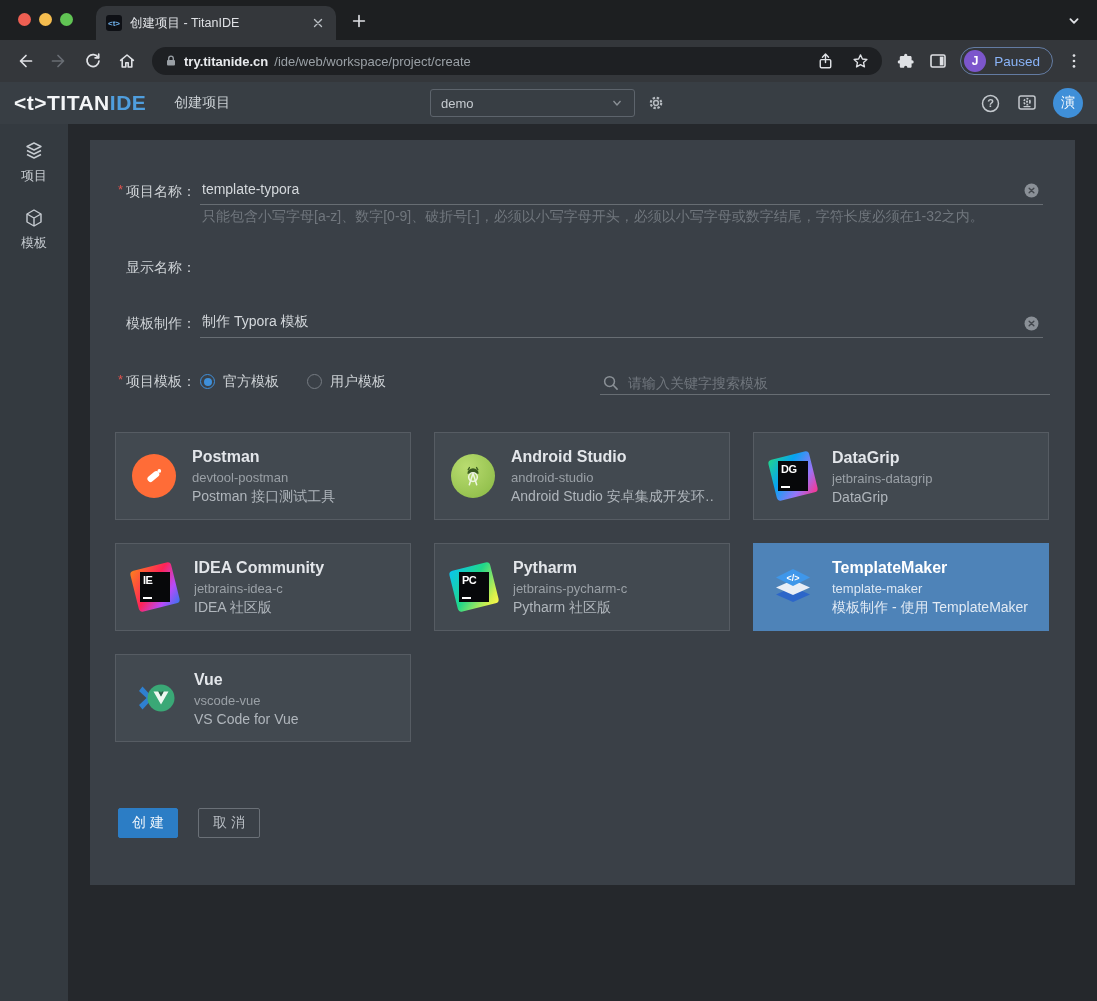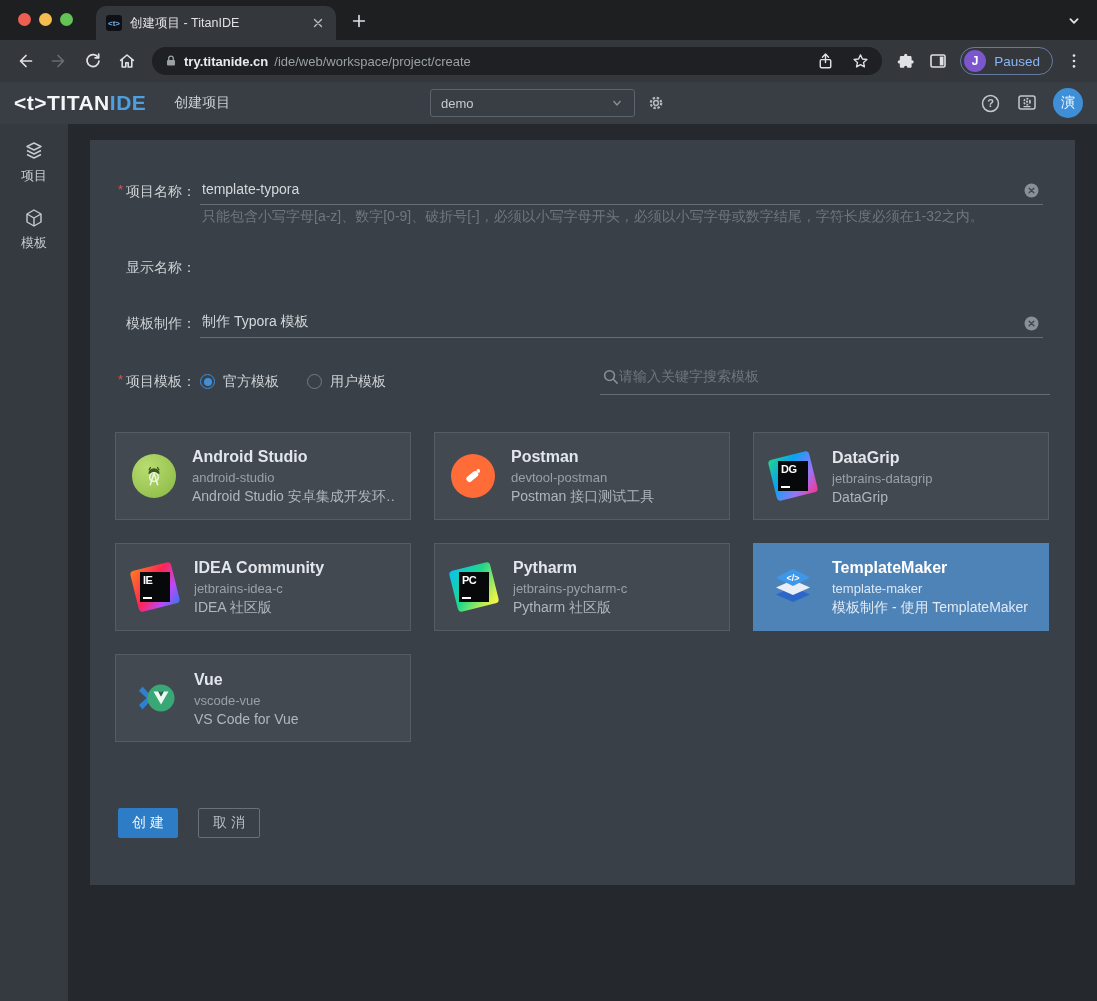--- a/index.html
+++ b/index.html
@@ -68,21 +68,21 @@
 
   .hint { position:absolute; left:112px; top:68px; width:860px; font-size:14px; color:#70767d; }
 
   .radio-row { position:absolute; left:110px; top:228px; height:27px; display:flex; align-items:center; gap:8px; }
   .radio { width:15px; height:15px; border-radius:50%; border:1.5px solid #757b82; position:relative; flex:none; }
   .radio.on { border-color:#3f8fd9; }
   .radio.on::after { content:""; position:absolute; inset:2.5px; border-radius:50%; background:#3f8fd9; }
   .radio-lb { font-size:14px; color:#ced2d6; margin-right:20px; }
 
   .search-line { position:absolute; left:510px; top:228px; width:450px; height:27px;
-                 border-bottom:1px solid #676d73; display:flex; align-items:flex-start; padding:0 2px 3px 2px; }
+                 border-bottom:1px solid #676d73; display:flex; align-items:flex-end; gap:9px; padding:0 2px 3px 2px; }
   .s-input { flex:1; background:transparent; border:0; outline:0; color:#d4d8dc; font-size:14px; font-family:inherit; }
   .s-input::placeholder { color:#70767d; }
 
   .cards { position:absolute; left:25px; top:292px; width:934px; display:grid;
            grid-template-columns:repeat(3,296px); gap:23px 23px; }
   .card { height:88px; background:#424950; border:1px solid #565c63; display:flex; align-items:center;
           padding:0 16px; gap:16px; overflow:hidden; }
   .card .tt { font-size:16px; font-weight:600; color:#e3e6ea; line-height:20px; white-space:nowrap; }
   .card .nm { font-size:13px; color:#9aa0a6; margin-top:3px; white-space:nowrap; overflow:hidden; }
   .card .ds { font-size:14px; color:#b0b6bc; margin-top:3px; white-space:nowrap; overflow:hidden; max-width:204px; }
@@ -313,48 +313,48 @@
             <circle cx="8" cy="8" r="5.2" fill="none" stroke="#8a9096" stroke-width="1.6"></circle>
             <path d="M12 12l4 4" stroke="#8a9096" stroke-width="1.6" stroke-linecap="round"></path>
           </svg>
       </span>
       <input class="s-input" type="text" data-interactable="true" placeholder="请输入关键字搜索模板" style="">
     </div>
 
     <div class="cards" data-interactable="false">
 
       <div class="card" data-interactable="true">
+        <span class="ci postman" data-interactable="false">
+          <svg width="26" height="26" viewBox="0 0 24 24">
+              <g transform="rotate(-40 12 12)">
+                <rect x="5" y="9.2" width="12.5" height="5.6" rx="2.8" fill="#fff"></rect>
+              </g>
+              <circle cx="16.9" cy="7.3" r="1.7" fill="#fff"></circle>
+            </svg>
+        </span>
+        <div class="card-txt">
+          <div class="tt" data-interactable="false">Postman</div>
+          <div class="nm" data-interactable="false">devtool-postman</div>
+          <div class="ds" data-interactable="false">Postman 接口测试工具</div>
+        </div>
+      </div>
+
+      <div class="card" data-interactable="true">
         <span class="ci android" data-interactable="false">
           <svg width="26" height="26" viewBox="0 0 24 24">
               <path d="M7.5 6.2l1.2-2M16.5 6.2l-1.2-2" stroke="#3a5a20" stroke-width="1.2" stroke-linecap="round"></path>
               <path d="M6.8 10a5.2 5.2 0 0 1 10.4 0z" fill="#3a5a20"></path>
               <circle cx="12" cy="13" r="4" fill="none" stroke="#edf5e0" stroke-width="1.4"></circle>
               <path d="M12 9.4L8.6 20M12 9.4L15.4 20" stroke="#edf5e0" stroke-width="1.4" stroke-linecap="round"></path>
             </svg>
         </span>
         <div class="card-txt">
           <div class="tt" data-interactable="false">Android Studio</div>
           <div class="nm" data-interactable="false">android-studio</div>
           <div class="ds" data-interactable="false">Android Studio 安卓集成开发环…</div>
-        </div>
-      </div>
-
-      <div class="card" data-interactable="true">
-        <span class="ci postman" data-interactable="false">
-          <svg width="26" height="26" viewBox="0 0 24 24">
-              <g transform="rotate(-40 12 12)">
-                <rect x="5" y="9.2" width="12.5" height="5.6" rx="2.8" fill="#fff"></rect>
-              </g>
-              <circle cx="16.9" cy="7.3" r="1.7" fill="#fff"></circle>
-            </svg>
-        </span>
-        <div class="card-txt">
-          <div class="tt" data-interactable="false">Postman</div>
-          <div class="nm" data-interactable="false">devtool-postman</div>
-          <div class="ds" data-interactable="false">Postman 接口测试工具</div>
         </div>
       </div>
 
       <div class="card" data-interactable="true">
         <span class="jb" data-interactable="false">
           <span class="jb-grad dg"></span>
           <span class="jb-blk">
               <span class="jb-t">DG</span>
               <span class="jb-bar"></span>
             </span>

